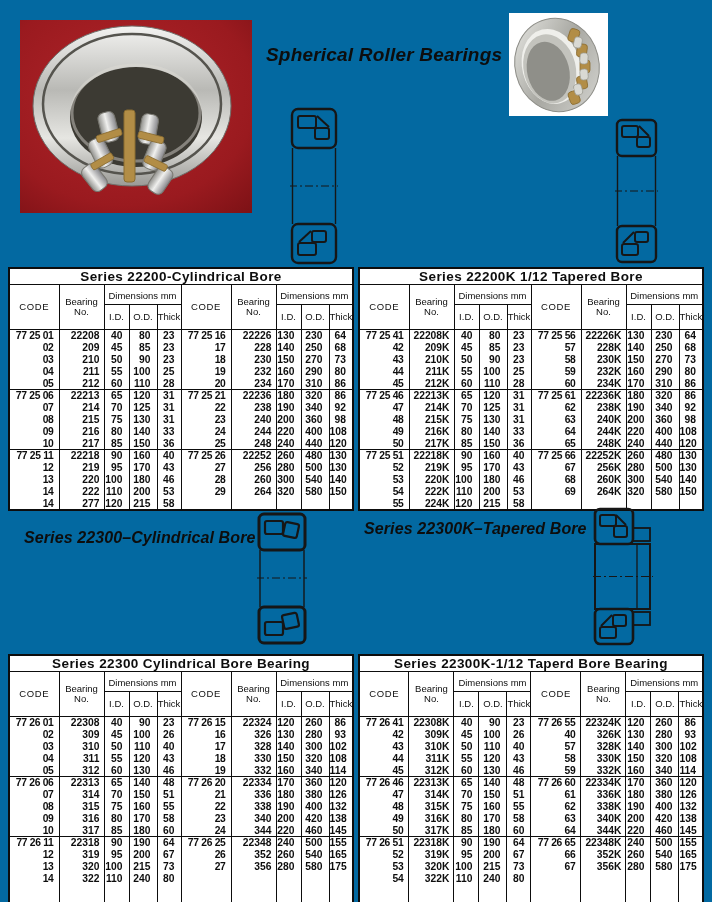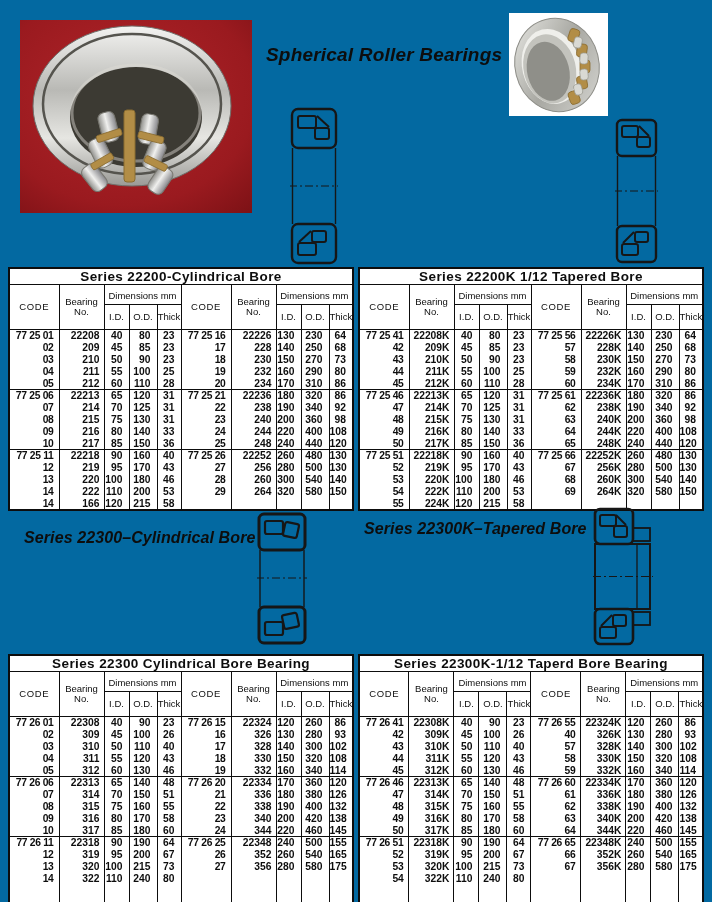--- a/index.html
+++ b/index.html
@@ -375,21 +375,21 @@
             <td class="d num c3">200</td>
             <td class="d num c4">53</td>
             <td class="d code c5">29</td>
             <td class="d no c6">264</td>
             <td class="d num c7">320</td>
             <td class="d num c8">580</td>
             <td class="d num c9">150</td>
           </tr>
           <tr class="dr">
             <td class="d code c0">14</td>
-            <td class="d no c1">166</td>
+            <td class="d no c1">277</td>
             <td class="d num c2">120</td>
             <td class="d num c3">215</td>
             <td class="d num c4">58</td>
             <td class="d code c5"></td>
             <td class="d no c6"></td>
             <td class="d num c7"></td>
             <td class="d num c8"></td>
             <td class="d num c9"></td>
           </tr>
         </tbody>

